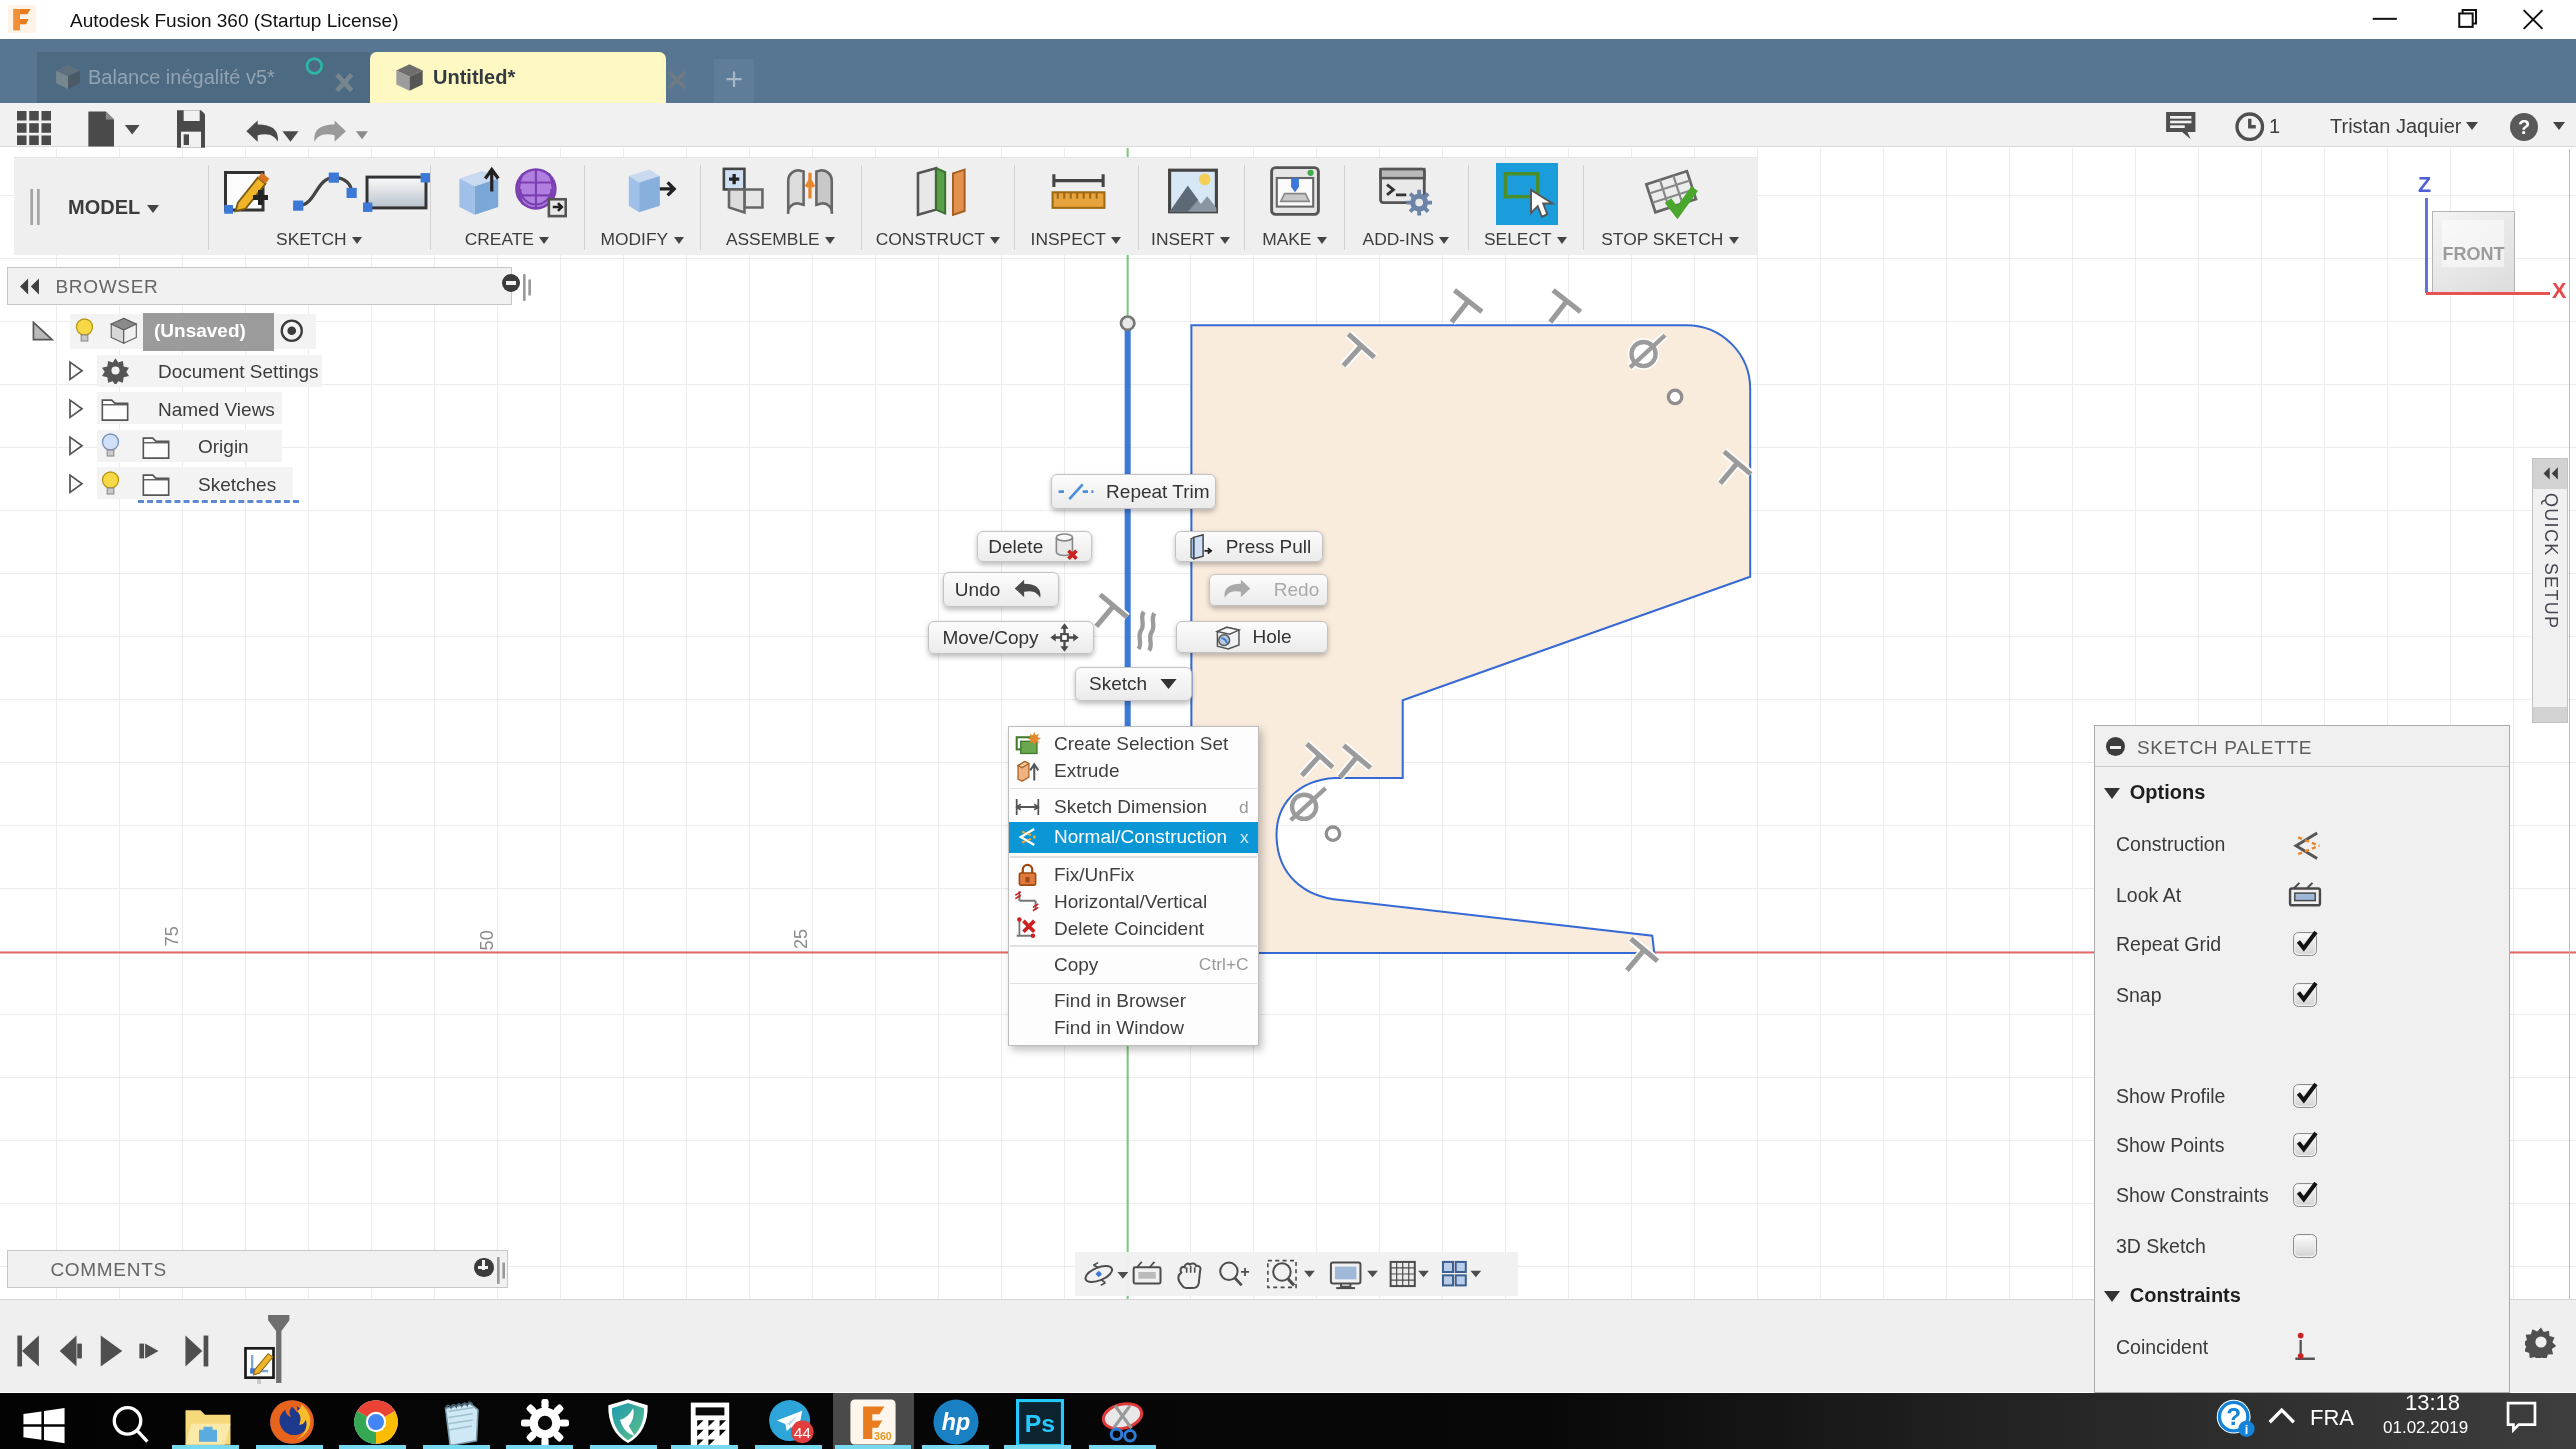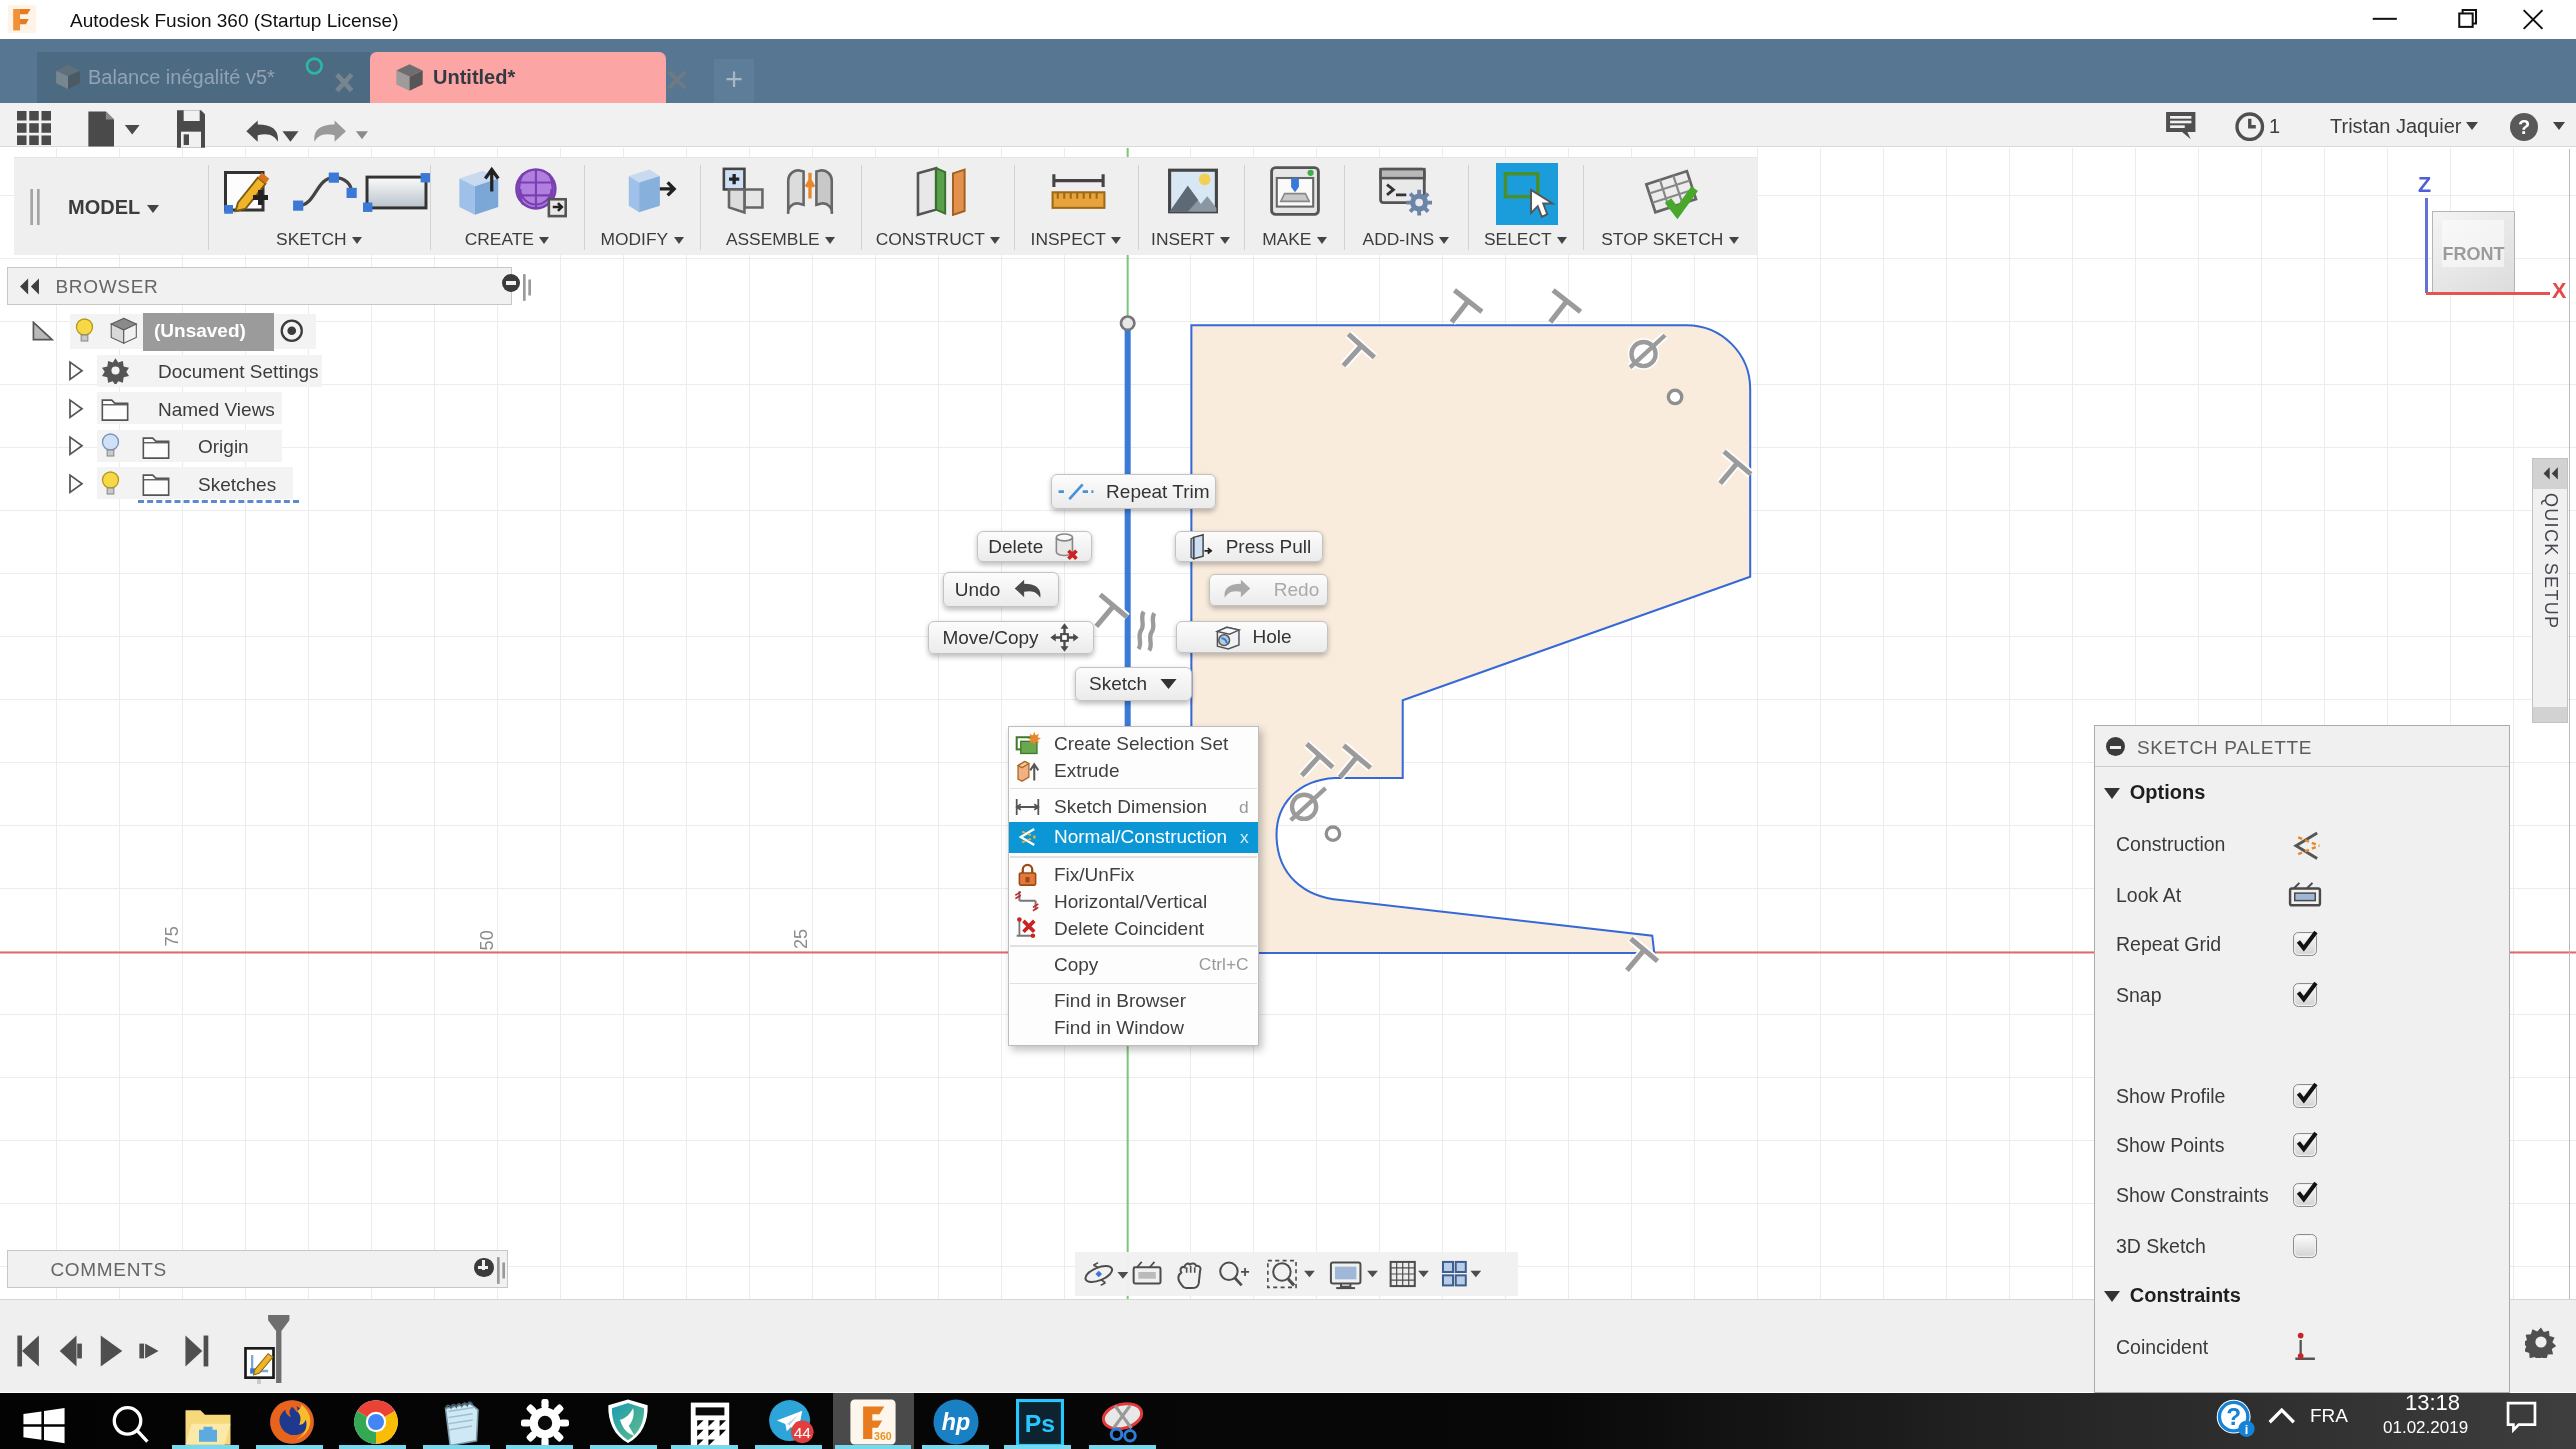--- a/index.html
+++ b/index.html
@@ -5,21 +5,21 @@
 *{margin:0;padding:0;box-sizing:border-box}
 html,body{width:2576px;height:1449px;overflow:hidden}
 body{font-family:"Liberation Sans",sans-serif;position:relative;background:#fff;color:#333}
 .ab{position:absolute}
 
 #titlebar{left:0;top:0;width:2576px;height:39px;background:#fff}
 #titlebar .tt{position:absolute;left:70px;top:10px;font-size:19px;color:#111}
 #tabband{left:0;top:39px;width:2576px;height:64px;background:#567692}
 #qatstrip{left:0;top:103px;width:2576px;height:44px;background:#f1f1f1;border-bottom:1.3px solid #dadada}
 .tab1{position:absolute;left:37px;top:13.4px;width:333px;height:51px;background:#4d6a83}
-.tab2{position:absolute;left:370px;top:13.4px;width:296px;height:51px;background:#fca5a5;border-radius:6.7px 6.7px 0 0}
+.tab2{position:absolute;left:370px;top:13.4px;width:296px;height:51px;background:#fef9c3;border-radius:6.7px 6.7px 0 0}
 .tabplus{position:absolute;left:714px;top:19.5px;width:40px;height:45px;background:#5e7d99;color:#a7b7c4;font-size:31px;text-align:center;line-height:42px}
 .tab1 .tl{position:absolute;left:51px;top:13.4px;font-size:20px;color:#93a3b2}
 .tab2 .tl{position:absolute;left:63px;top:13.4px;font-size:20px;font-weight:bold;color:#343a41}
 
 #canvas{left:0;top:148px;width:2576px;height:1152px;background:#fff;
  background-image:linear-gradient(to right,#ececec 0 1.3px,transparent 1.3px 63px),linear-gradient(to bottom,#ececec 0 1.3px,transparent 1.3px 63px);
  background-position:56px 47px;background-size:63px 63px}
 .tsep{position:absolute;top:6.7px;width:1.3px;height:85px;background:#d2d2d2}
 .tlabel{position:absolute;bottom:5.4px;font-size:17.4px;color:#3c3c3c;white-space:nowrap;text-align:center}
 .caret{display:inline-block;width:0;height:0;border-left:6.7px solid transparent;border-right:6.7px solid transparent;border-top:8.7px solid #444;vertical-align:middle;margin-left:6.7px}
@@ -834,19 +834,19 @@
 <svg class="ab" style="left:2214px;top:1397px" width="42" height="42" viewBox="0 0 62 62">
  <circle cx="29" cy="29" r="25" fill="#fff"></circle>
  <circle cx="29" cy="29" r="21" fill="none" stroke="#1583d7" stroke-width="5"></circle>
  <text x="29" y="42" text-anchor="middle" font-size="36" font-weight="bold" fill="#1583d7" font-family="Liberation Sans">?</text>
  <circle cx="48" cy="47" r="12" fill="#1583d7"></circle>
  <text x="48" y="54" text-anchor="middle" font-size="19" font-weight="bold" fill="#fff" font-family="Liberation Sans">i</text>
 </svg>
 <svg class="ab" style="left:2267px;top:1406px" width="29.5" height="19" viewBox="0 0 44 28">
  <path d="M4 24 L22 6 40 24" fill="none" stroke="#fff" stroke-width="5"></path>
 </svg>
-<div class="ab trtxt" style="left:2310px;top:1405px;font-size:19px">FRA</div>
+<div class="ab trtxt" style="left:2310px;top:1405px;font-size:22px">FRA</div>
 <div class="ab trtxt" style="left:2405px;top:1390px;font-size:22px">13:18</div>
 <div class="ab trtxt" style="left:2383px;top:1418px;font-size:17px">01.02.2019</div>
 <svg class="ab" style="left:2504px;top:1399px" width="35" height="35" viewBox="0 0 52 52">
  <path d="M6 6 h40 v32 h-24 l-8 8 v-8 h-8 z" fill="none" stroke="#fff" stroke-width="4"></path>
 </svg>
 
 
 </body></html>

